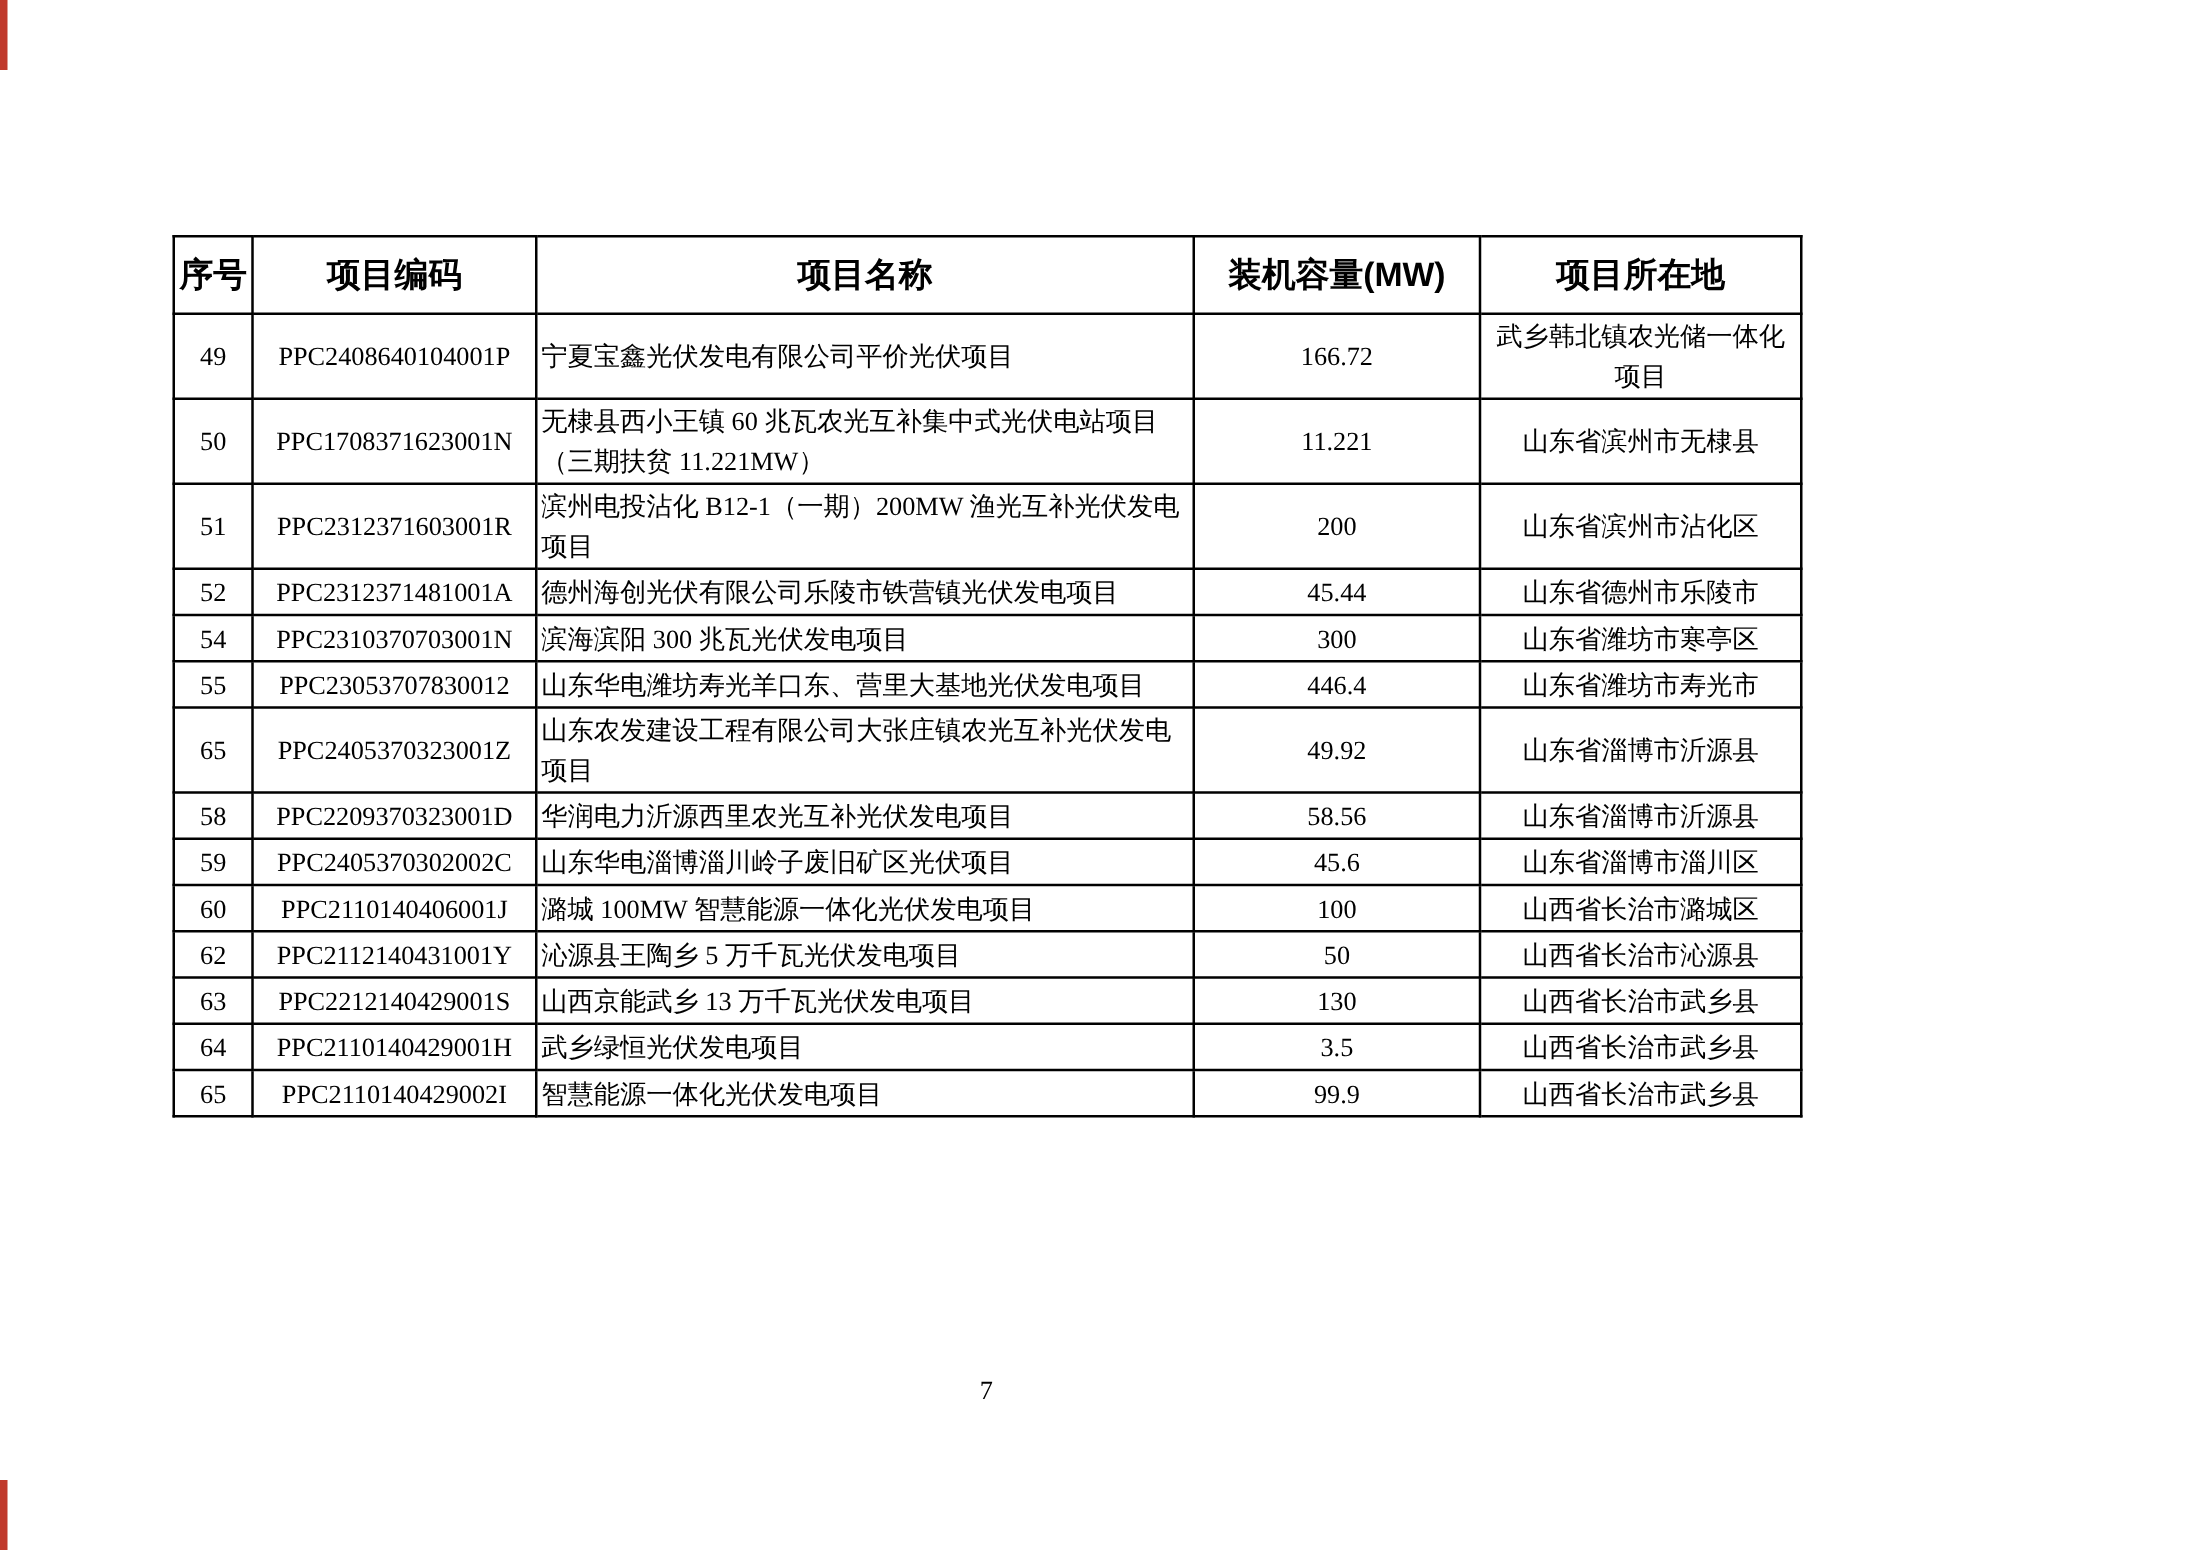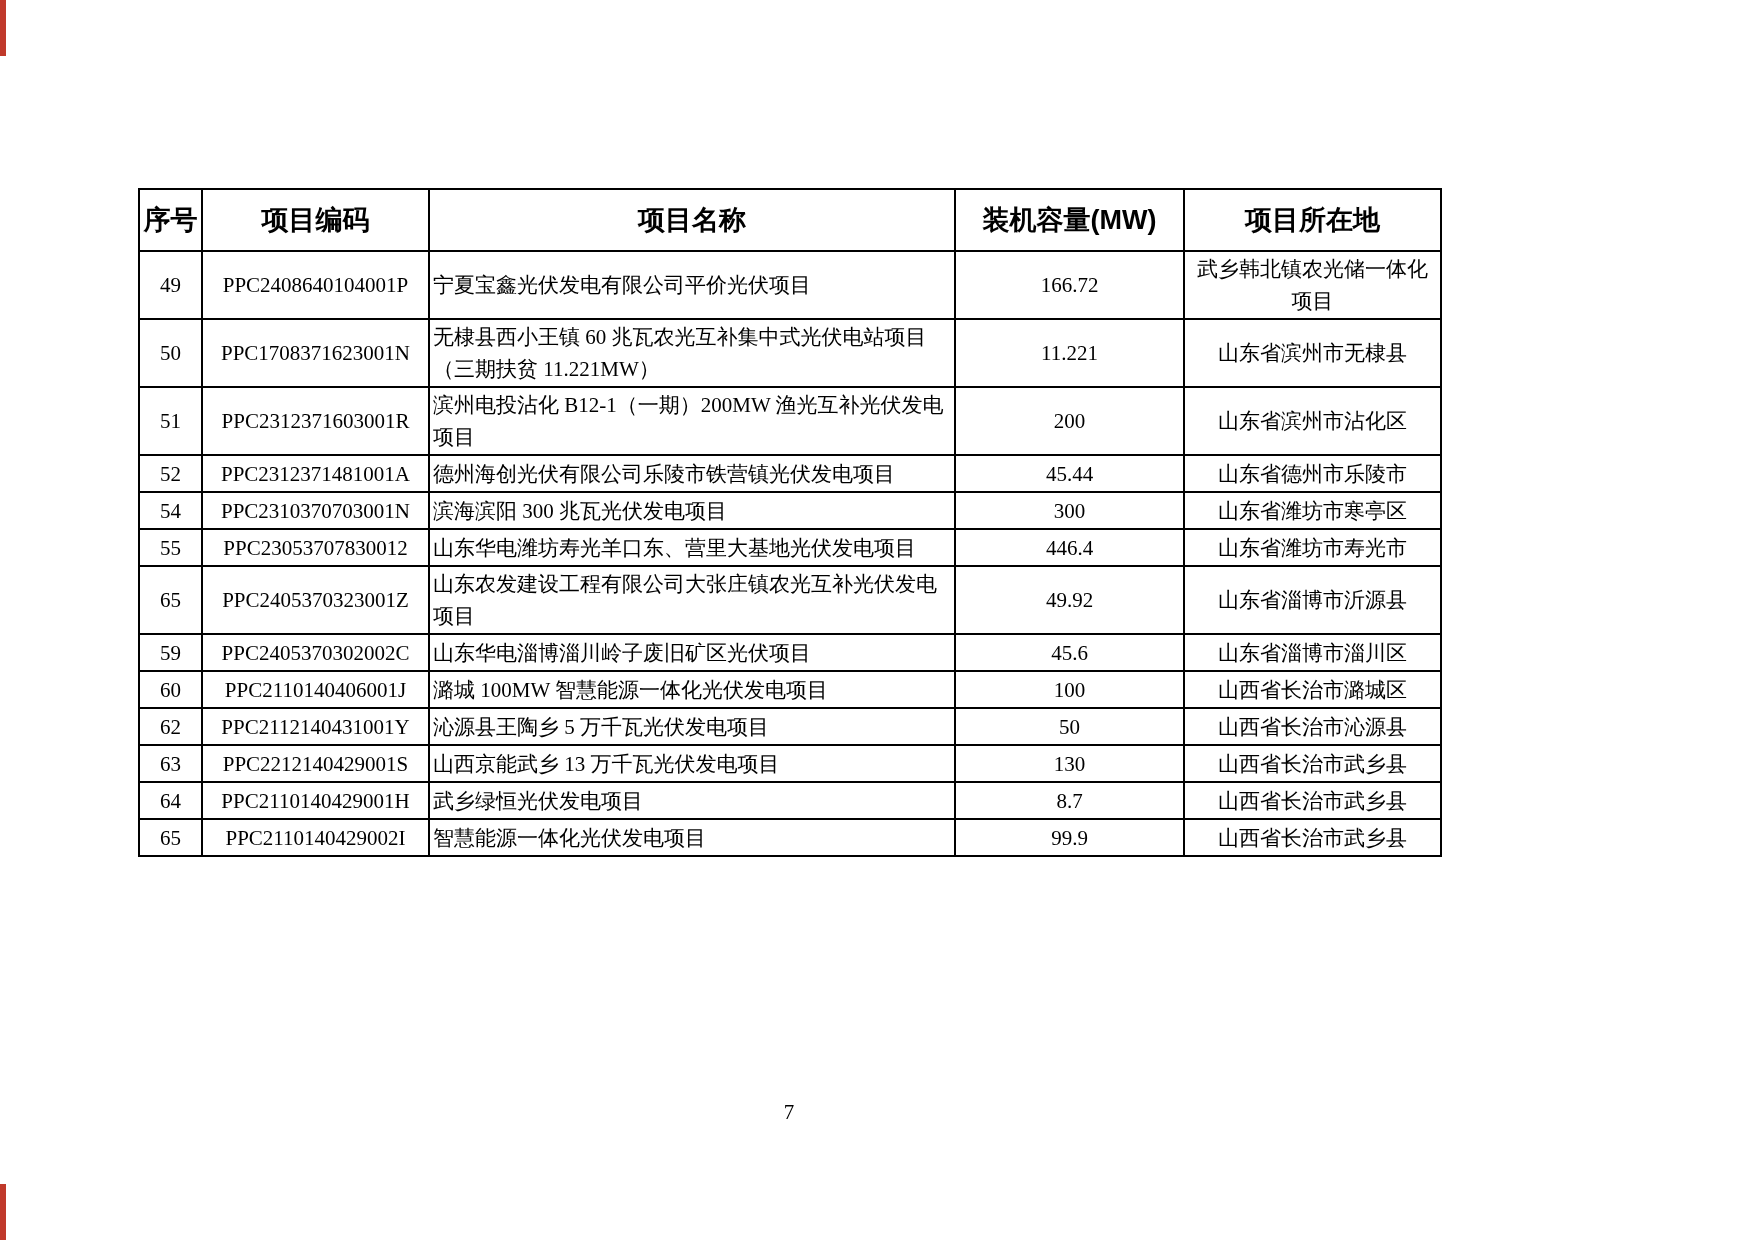--- a/index.html
+++ b/index.html
@@ -123,20 +123,27 @@
           <td class="location">山东省潍坊市寿光市</td>
         </tr>
         <tr>
           <td class="no">65</td>
           <td class="code">PPC2405370323001Z</td>
           <td class="name">山东农发建设工程有限公司大张庄镇农光互补光伏发电项目</td>
           <td class="capacity">49.92</td>
           <td class="location">山东省淄博市沂源县</td>
         </tr>
         <tr>
+          <td class="no">58</td>
+          <td class="code">PPC2209370323001D</td>
+          <td class="name">华润电力沂源西里农光互补光伏发电项目</td>
+          <td class="capacity">58.56</td>
+          <td class="location">山东省淄博市沂源县</td>
+        </tr>
+        <tr>
           <td class="no">59</td>
           <td class="code">PPC2405370302002C</td>
           <td class="name">山东华电淄博淄川岭子废旧矿区光伏项目</td>
           <td class="capacity">45.6</td>
           <td class="location">山东省淄博市淄川区</td>
         </tr>
         <tr>
           <td class="no">60</td>
           <td class="code">PPC2110140406001J</td>
           <td class="name">潞城 100MW 智慧能源一体化光伏发电项目</td>
@@ -154,21 +161,21 @@
           <td class="no">63</td>
           <td class="code">PPC2212140429001S</td>
           <td class="name">山西京能武乡 13 万千瓦光伏发电项目</td>
           <td class="capacity">130</td>
           <td class="location">山西省长治市武乡县</td>
         </tr>
         <tr>
           <td class="no">64</td>
           <td class="code">PPC2110140429001H</td>
           <td class="name">武乡绿恒光伏发电项目</td>
-          <td class="capacity">8.7</td>
+          <td class="capacity">3.5</td>
           <td class="location">山西省长治市武乡县</td>
         </tr>
         <tr>
           <td class="no">65</td>
           <td class="code">PPC2110140429002I</td>
           <td class="name">智慧能源一体化光伏发电项目</td>
           <td class="capacity">99.9</td>
           <td class="location">山西省长治市武乡县</td>
         </tr>
       </tbody>

